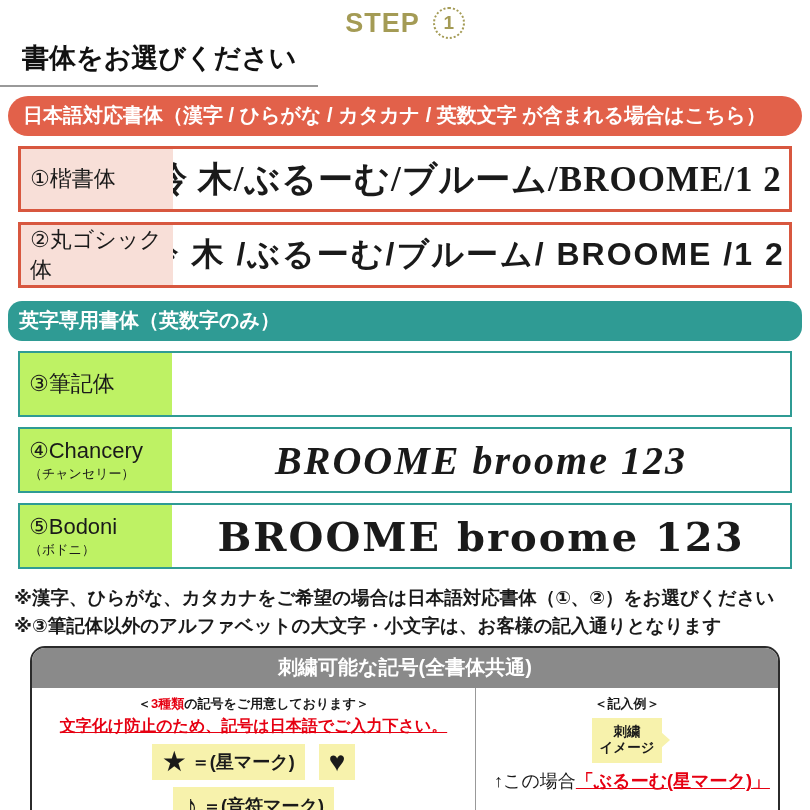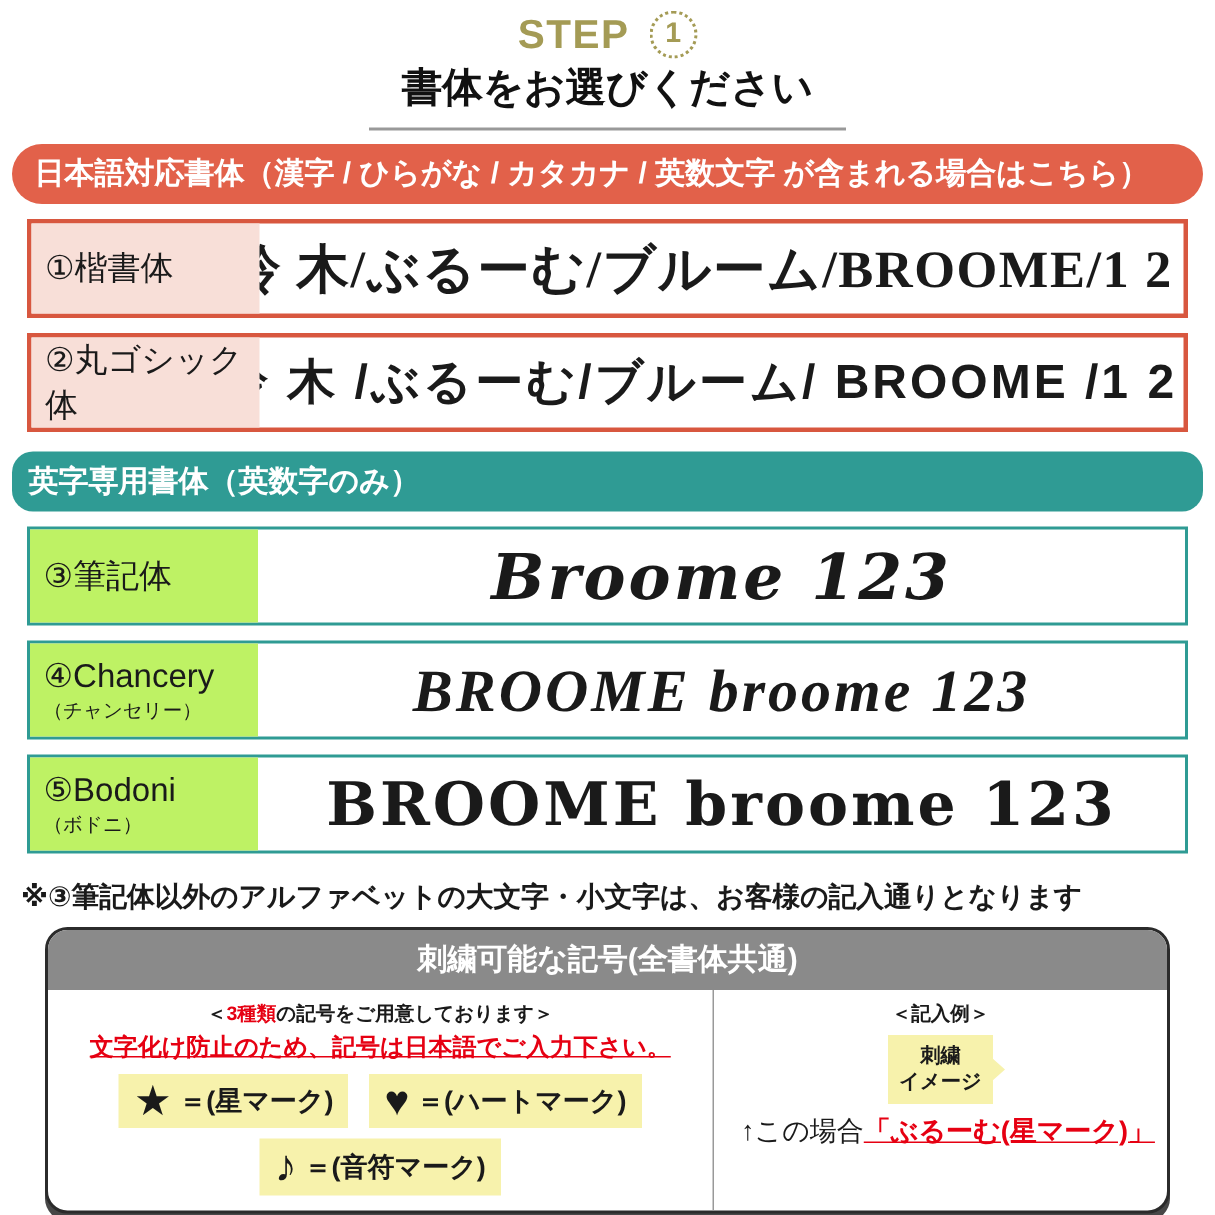--- a/index.html
+++ b/index.html
@@ -9,21 +9,21 @@
     color:#1a1a1a;overflow:hidden;
   }
   
   .step-row{display:flex;justify-content:center;align-items:center;gap:13px;padding-top:7px;}
   .step-text{color:#a49b55;font-size:27px;font-weight:bold;letter-spacing:1px;}
   .step-circle{
     width:28px;height:28px;border:2px dotted #a49b55;border-radius:50%;
     color:#a49b55;font-size:19px;font-weight:bold;
     display:flex;align-items:center;justify-content:center;
   }
-  .title-wrap{text-align:center;margin-top:1px;}
+  .title-wrap{text-align:left;margin-top:1px;}
   .page-title{
     display:inline-block;font-size:27px;font-weight:bold;color:#111;
     border-bottom:2px solid #999;padding:0 22px 9px;
   }
   
   .banner{
     margin:9px 8px 0;color:#fff;font-weight:bold;font-size:20px;
     padding:6px 15px 7px;box-sizing:border-box;
   }
   .banner-jp{background:#e2614a;border-radius:22px;}
@@ -119,23 +119,20 @@
     <span class="sample-maru">鈴 木 /ぶるーむ/ブルーム/ BROOME /1 2 3</span>
   </div>
 </div>
 
 <div class="banner banner-en">英字専用書体（英数字のみ）</div>
 
 <div class="font-row en">
   <div class="row-label">
     <span class="label-main">③筆記体</span>
   </div>
-  <div class="row-sample">
-    <span class="sample-script">Broome 123</span>
-  </div>
 </div>
 
 <div class="font-row en">
   <div class="row-label">
     <span class="label-main">④Chancery</span>
     <span class="label-sub">（チャンセリー）</span>
   </div>
   <div class="row-sample">
     <span class="sample-chancery">BROOME broome 123</span>
   </div>
@@ -145,40 +142,40 @@
   <div class="row-label">
     <span class="label-main">⑤Bodoni</span>
     <span class="label-sub">（ボドニ）</span>
   </div>
   <div class="row-sample">
     <span class="sample-bodoni">BROOME broome 123</span>
   </div>
 </div>
 
 <div class="notes">
+  <div>※漢字、ひらがな、カタカナをご希望の場合は日本語対応書体（①、②）をお選びください</div>
   <div>※③筆記体以外のアルファベットの大文字・小文字は、お客様の記入通りとなります</div>
 </div>
 
 <div class="symbols-box">
   <div class="symbols-header">刺繍可能な記号(全書体共通)</div>
   <div class="symbols-body">
 
     <div class="sym-left">
       <div class="sym-title">
         <span>＜</span><span class="red">3種類</span><span>の記号をご用意しております＞</span>
       </div>
       <div class="sym-warning">文字化け防止のため、記号は日本語でご入力下さい。</div>
       <div class="sym-row">
         <div class="sym-chip">
           <span class="sym-icon">★</span>
           <span>＝(星マーク)</span>
         </div>
         <div class="sym-chip">
           <span class="sym-icon">♥</span>
-          <span>＝(ハートマーク)</span>
         </div>
       </div>
       <div class="sym-row">
         <div class="sym-chip">
           <span class="sym-icon note">♪</span>
           <span>＝(音符マーク)</span>
         </div>
       </div>
     </div>
 

